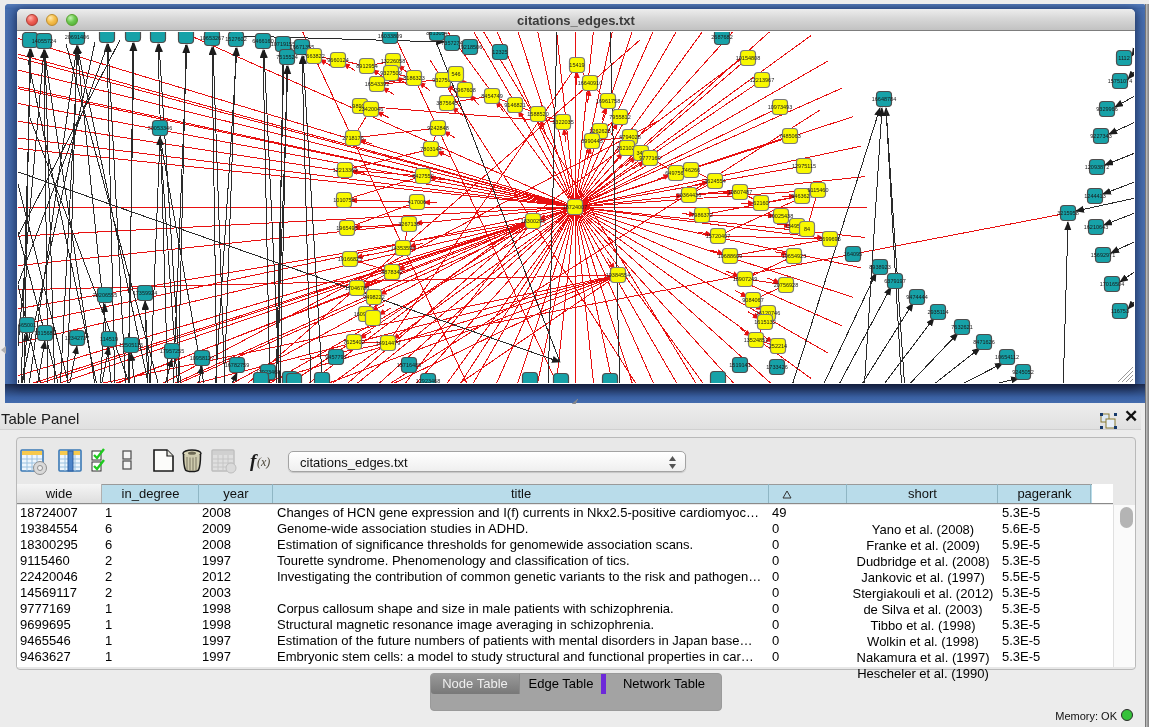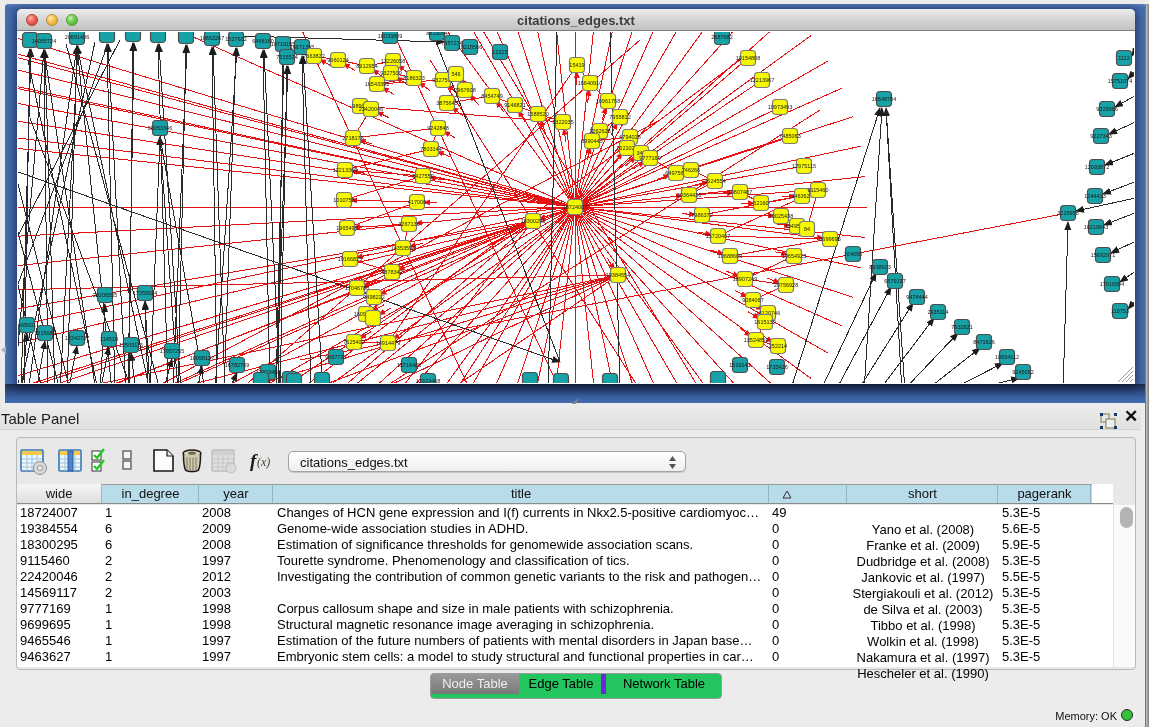--- a/index.html
+++ b/index.html
@@ -45,22 +45,22 @@
 .c { position:absolute; top:0; height:16px; line-height:15px; white-space:nowrap; overflow:hidden; }
 .c0 { left:3px;   width:82px; }
 .c1 { left:88px;  width:94px; }
 .c2 { left:185px; width:71px; }
 .c3 { left:260px; width:492px; }
 .c4 { left:755px; width:75px; }
 .c5 { left:831px; width:150px; text-align:center;margin-top:17px; }
 .c6 { left:985px; width:90px; }
 .sbar { position:absolute; left:1113px; top:505px; width:22px; height:162px; background:#fafafa; border-left:1px solid #e0e0e0;}
 .thumb { position:absolute; left:1120px; top:507px; width:13px; height:21px; background:#b4b4b4; border-radius:7px; }
-.tabs { position:absolute; left:430px; top:673px; width:292px; height:26px;
-  background:#22c55e; border:1px solid #9a9a9a; border-radius:4px; font-size:13px; }
+.tabs { position:absolute; left:430px; top:673px; width:292px; height:38px;
+  background:#a3a3a3; border:1px solid #9a9a9a; border-radius:4px; font-size:13px; }
 .tabs .seg { position:absolute; top:0; height:20px; line-height:20px; text-align:center; }
 .seg1 { left:0; width:89px; background:linear-gradient(#9a9a9a,#787878); color:#efefef;
   border-radius:3px 0 0 3px; border-right:1px solid #8a8a8a; }
 .seg2 { left:90px; width:85px; color:#000; border-right:5px solid #6d28d9; }
 .seg3 { left:176px; width:114px; color:#000; }
 .mem { position:absolute; right:32px; top:710px; font-size:11px; color:#111; }
 .dot { position:absolute; left:1121px; top:709px; width:12px; height:12px; border-radius:50%;
   background:#35c23a; border:1.5px solid #2a2a2a; }
 </style></head>
 <body>

